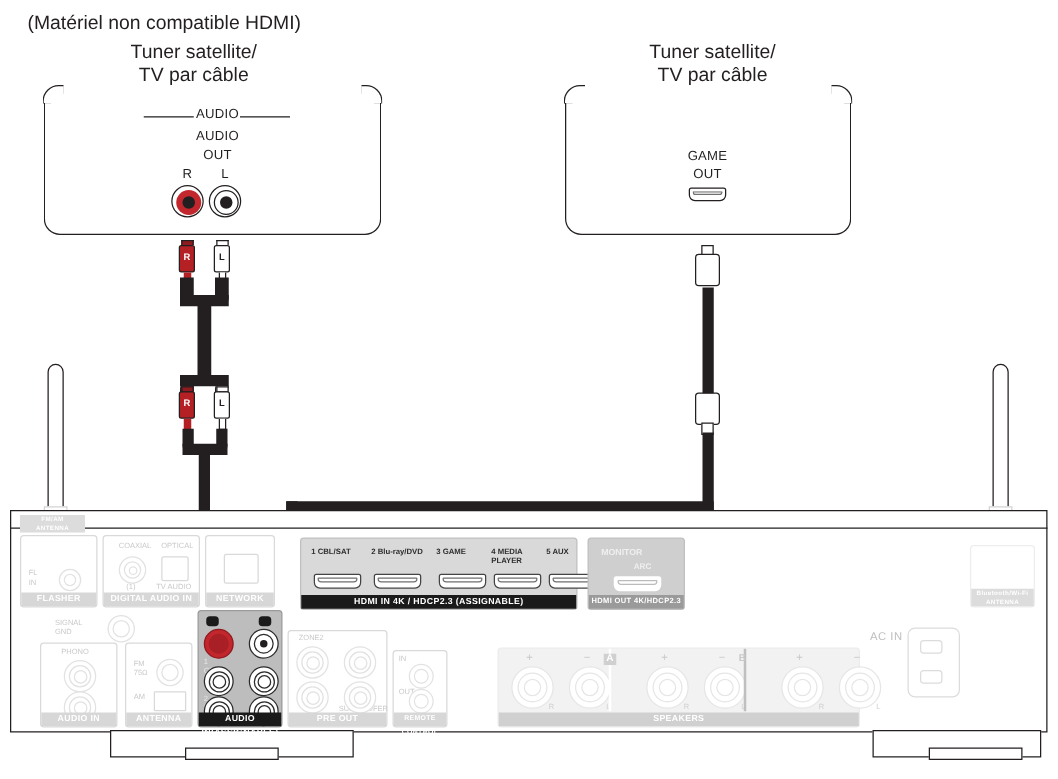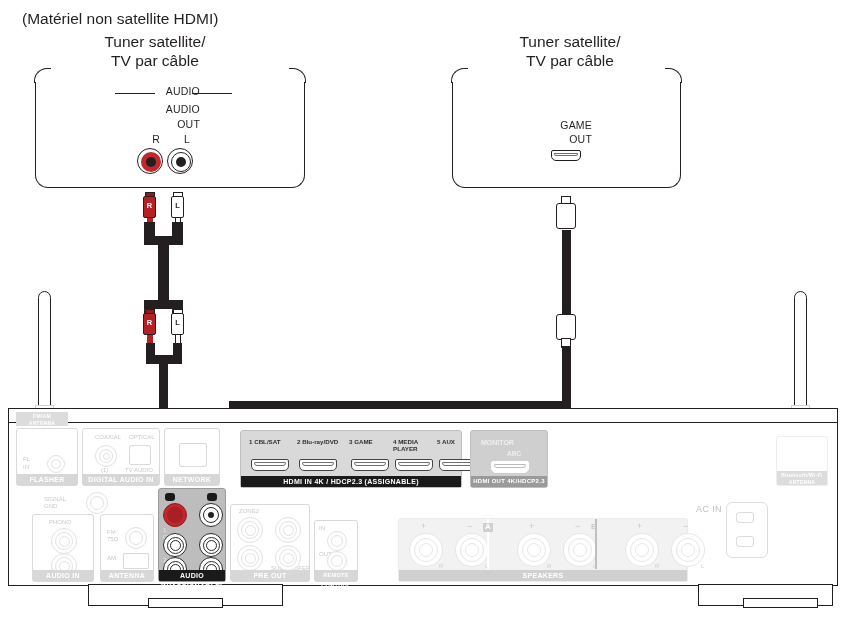--- a/index.html
+++ b/index.html
@@ -5,21 +5,21 @@
   html,body{margin:0;padding:0;background:#fff;}
   body{width:846px;height:623px;position:relative;overflow:hidden;
        font-family:"Liberation Sans","DejaVu Sans",sans-serif;color:#231f20;}
   .stage{position:absolute;inset:0;}
   .abs{position:absolute;}
 
   
   .t{position:absolute;white-space:pre;line-height:1.12;}
   .note{font-size:15.5px;}
   .devtitle{font-size:15.5px;text-align:center;}
-  .sm{font-size:10.5px;text-align:right;letter-spacing:.2px;}
+  .sm{font-size:10.5px;text-align:center;letter-spacing:.2px;}
 
   
   .devbox{position:absolute;border:1.6px solid #231f20;border-top:none;
           border-radius:0 0 13px 13px;}
   .devbox:before,.devbox:after{content:"";position:absolute;top:-14px;width:16px;height:14px;
           border:1.6px solid #231f20;}
   .devbox:before{left:-1.6px;border-right:none;border-bottom:none;border-radius:13px 0 0 0;}
   .devbox:after{right:-1.6px;border-left:none;border-bottom:none;border-radius:0 13px 0 0;}
 
   .rule{position:absolute;height:0;border-top:1.4px solid #231f20;}
@@ -110,21 +110,21 @@
   .tinytxt{position:absolute;font-size:6px;color:#c9c9c9;white-space:pre;line-height:1.1;}
   .tinydk{position:absolute;font-size:6px;color:#e8e8e8;white-space:pre;line-height:1.1;}
   .hlbl{position:absolute;font-size:6.2px;color:#3a3a3a;white-space:pre;line-height:1.1;}
   .acin{position:absolute;font-size:9px;color:#bdbdbd;letter-spacing:.4px;}
 </style>
 </head>
 <body>
 
 <div class="stage">
 
-  <div class="t note" style="left:22px;top:10px;">(Matériel non satellite HDMI)</div>
+  <div class="t note" style="left:22px;top:10px;">(Matériel non compatible HDMI)</div>
 
   <div>
     <div class="t devtitle" style="left:35px;top:33px;width:240px;">Tuner satellite/</div>
     <div class="t devtitle" style="left:35px;top:52px;width:240px;">TV par câble</div>
 
     <div class="devbox" style="left:35px;top:82px;width:268px;height:105px;"></div>
 
     <div class="rule" style="left:115px;top:93px;width:40px;"></div>
     <div class="rule" style="left:192px;top:93px;width:40px;"></div>
     <div class="t sm" style="left:148px;top:86px;width:52px;">AUDIO</div>

